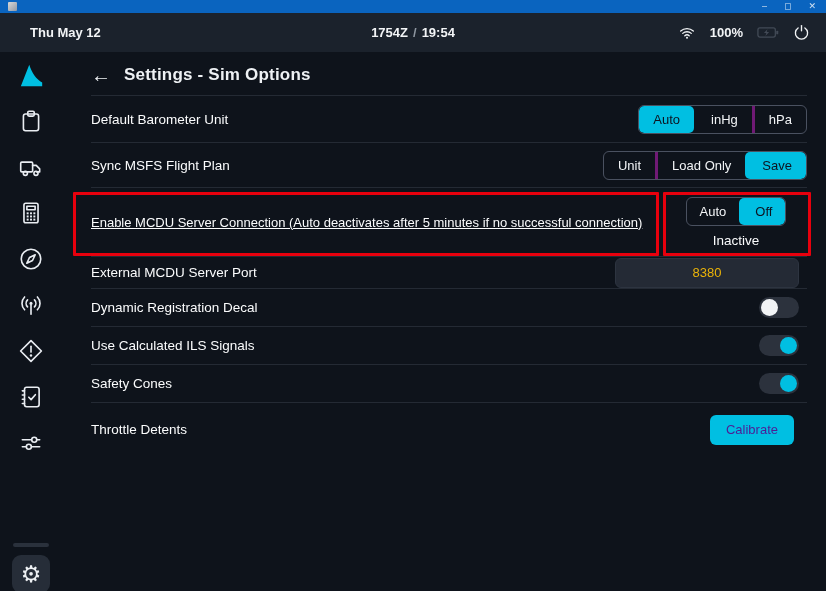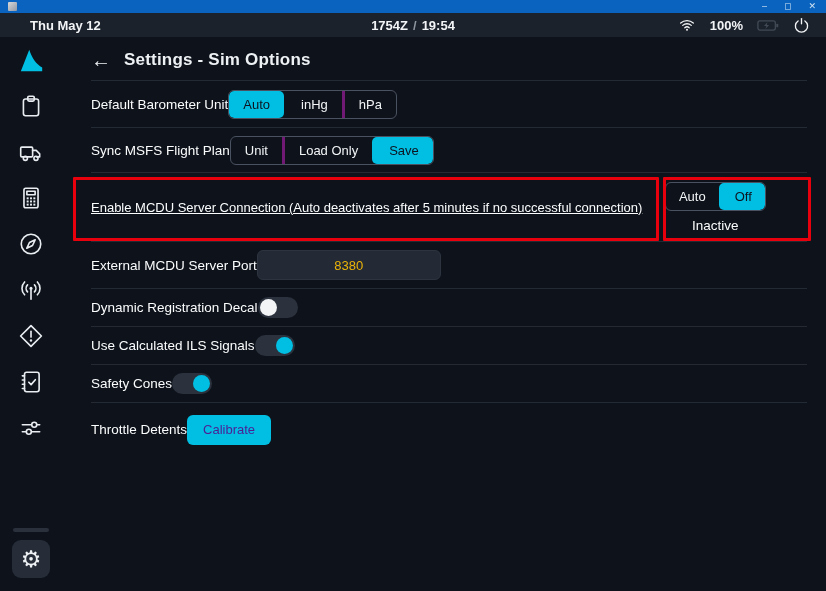--- a/index.html
+++ b/index.html
@@ -7,21 +7,21 @@
               font-family:"Liberation Sans","DejaVu Sans",sans-serif; color:#eef1f4; }
 
   
   .titlebar { height:13px; background:#0a64bf; display:flex; align-items:center; padding:0 6px; }
   .app-icon { width:9px; height:9px; border-radius:1px;
               background:linear-gradient(135deg,#d9d9d9,#8f98a5); margin-left:2px; }
   .win-controls { margin-left:auto; display:flex; align-items:center; gap:17px; padding-right:4px; }
   .win-btn { font-size:9px; line-height:9px; color:#cfe0f2; cursor:default; }
 
   
-  .statusbar { position:relative; height:24px; background:#1b222c; display:flex; align-items:center;
+  .statusbar { position:relative; height:39px; background:#1b222c; display:flex; align-items:center;
                padding:0 16px 0 30px; font-size:13px; font-weight:bold; color:#f2f4f6; }
   .sb-time { position:absolute; left:50%; transform:translateX(-50%); white-space:nowrap; }
   .sb-time .sep { color:#8d959f; padding:0 5px; font-weight:bold; }
   .sb-right { margin-left:auto; display:flex; align-items:center; gap:14px; }
   .sb-right svg { display:block; }
 
   
   .app { display:flex; height:554px; }
   .sidebar { width:62px; display:flex; flex-direction:column; align-items:center; padding-top:10px; }
   .side-item { width:30px; height:26px; margin-bottom:20px; display:flex; align-items:center;
@@ -32,24 +32,24 @@
               display:flex; align-items:center; justify-content:center; font-size:23px; color:#eef1f4;
               cursor:pointer; }
 
   .main { flex:1; padding:0 19px 0 29px; }
   .page-header { margin-top:8px; height:30px; display:flex; align-items:center; gap:13px; }
   .back-arrow { font-size:20px; line-height:20px; cursor:pointer; }
   .page-title { font-size:17px; font-weight:bold; letter-spacing:.2px; }
 
   
   .settings-list { margin-top:5px; border-top:1px solid #242a34; }
-  .row { display:flex; align-items:center; 
+  .row { display:flex; align-items:center; justify-content:space-between;
          border-bottom:1px solid #242a34; position:relative; }
   .row-label { font-size:13.5px; color:#fbfcfd; }
-  .h47{height:47px} .h45{height:45px} .h69{height:69px} .h44{height:47px} .h38{height:38px}
+  .h47{height:47px} .h45{height:45px} .h69{height:69px} .h44{height:32px} .h38{height:38px}
   .h53{height:53px; border-bottom:none;}
 
   .segmented { display:inline-flex; border:1px solid #4a5160; border-radius:6px; overflow:hidden;
                height:29px; }
   .seg-opt { display:flex; align-items:center; justify-content:center; padding:0 14px;
              font-size:13px; color:#f2f4f6; cursor:pointer; border-left:3px solid #701a75; }
   .seg-opt:first-child { border-left:none; }
   .seg-opt.selected { background:var(--accent); color:#0d1320; border-radius:5px; border-left-color:transparent; }
   .seg-opt.selected + .seg-opt { border-left-color:transparent; }
 

